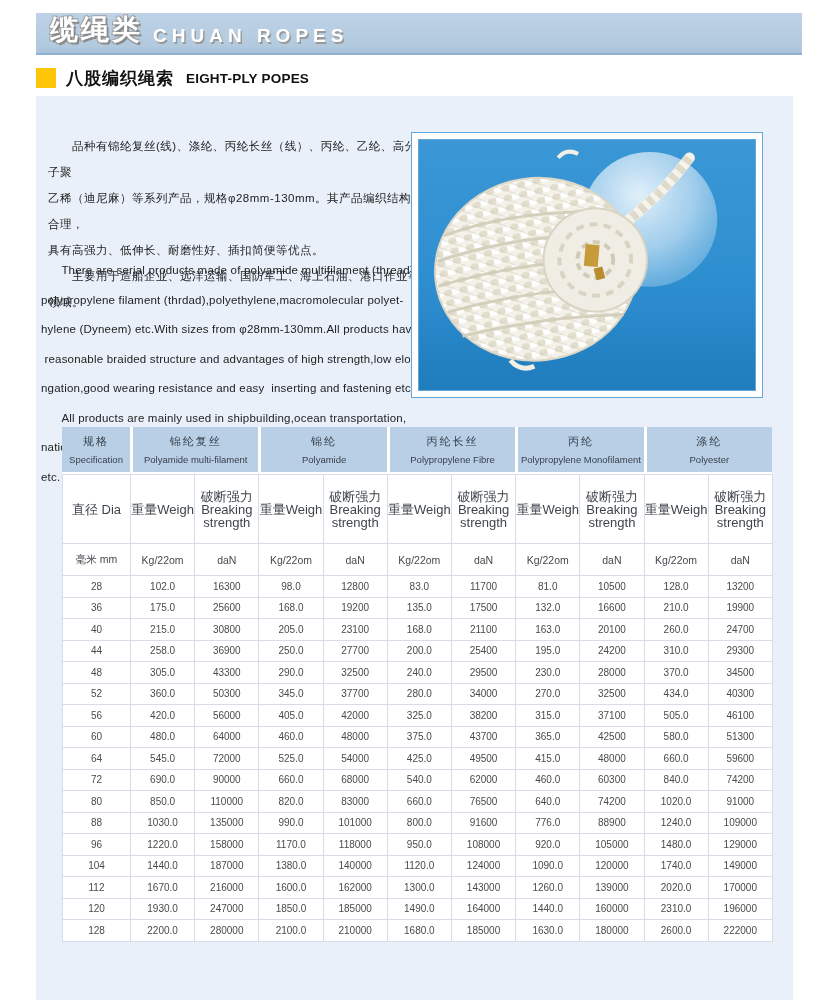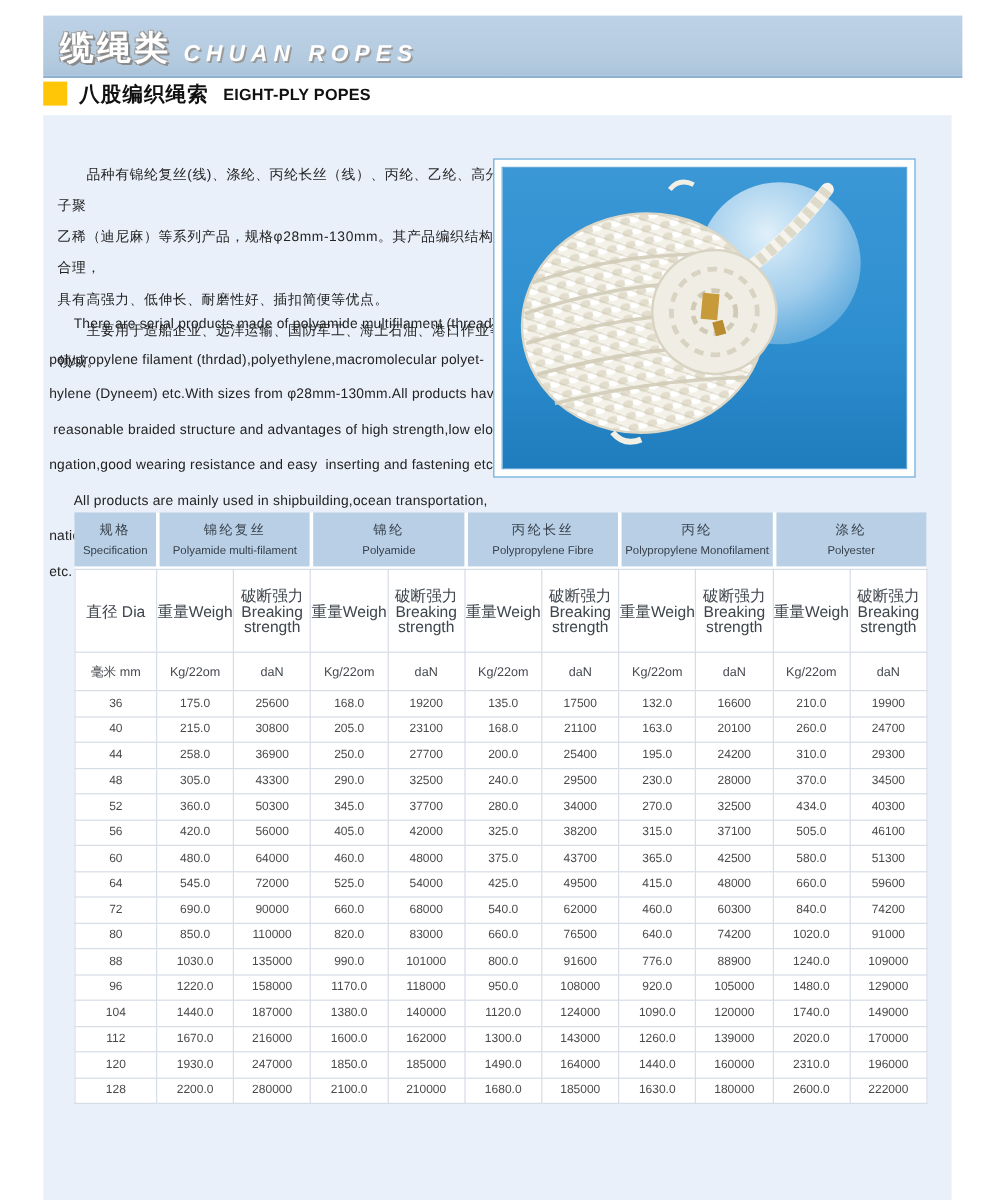--- a/index.html
+++ b/index.html
@@ -1,27 +1,27 @@
 <!DOCTYPE html>
 <html><head>
 <meta charset="utf-8">
 <style>
   html,body{margin:0;padding:0;background:#ffffff;}
   .page{position:relative;width:830px;height:1000px;background:#ffffff;overflow:hidden;
         font-family:"Liberation Sans","DejaVu Sans",sans-serif;}
 
   
-  .band{position:absolute;left:36px;top:13px;width:766px;height:52px;
+  .band{position:absolute;left:36px;top:13px;width:766px;height:42px;
         background:linear-gradient(180deg,#bed2e7 0%,#b3cade 80%,#aac3da 100%);
         border-bottom:2px solid #8fb2d2;
         display:flex;align-items:flex-end;padding:0 0 4px 14px;box-sizing:border-box;}
   .title-zh{color:#ffffff;font-size:28px;font-weight:bold;letter-spacing:3px;
         text-shadow:2px 2px 0 #8a8a8a,-1px -1px 0 #aaaaaa,1px -1px 0 #9a9a9a,-1px 1px 0 #9a9a9a;}
   .title-en{color:#ffffff;font-size:19px;font-weight:bold;letter-spacing:5px;margin-left:10px;
-        padding-bottom:2px;text-shadow:1.5px 1.5px 0 #9a9a9a;font-style:italic;}
+        padding-bottom:2px;text-shadow:1.5px 1.5px 0 #9a9a9a;}
 
   
   .subtitle{position:absolute;left:36px;top:66px;height:24px;display:flex;align-items:center;}
   .ysq{width:20px;height:20px;background:#ffc607;display:inline-block;}
   .sub-zh{font-size:17px;font-weight:bold;color:#111;margin-left:10px;letter-spacing:1px;}
   .sub-en{font-size:13.5px;font-weight:bold;color:#111;margin-left:12px;letter-spacing:0.2px;}
 
   
   .content{position:absolute;left:36px;top:96px;width:757px;height:904px;background:#e9f0fa;}
 
@@ -202,20 +202,33 @@
               <td>Kg/22om</td>
               <td>daN</td>
               <td>Kg/22om</td>
               <td>daN</td>
               <td>Kg/22om</td>
               <td>daN</td>
               <td>Kg/22om</td>
               <td>daN</td>
             </tr>
             <tr class="data-row">
+              <td>28</td>
+              <td>102.0</td>
+              <td>16300</td>
+              <td>98.0</td>
+              <td>12800</td>
+              <td>83.0</td>
+              <td>11700</td>
+              <td>81.0</td>
+              <td>10500</td>
+              <td>128.0</td>
+              <td>13200</td>
+            </tr>
+            <tr class="data-row">
               <td>36</td>
               <td>175.0</td>
               <td>25600</td>
               <td>168.0</td>
               <td>19200</td>
               <td>135.0</td>
               <td>17500</td>
               <td>132.0</td>
               <td>16600</td>
               <td>210.0</td>

